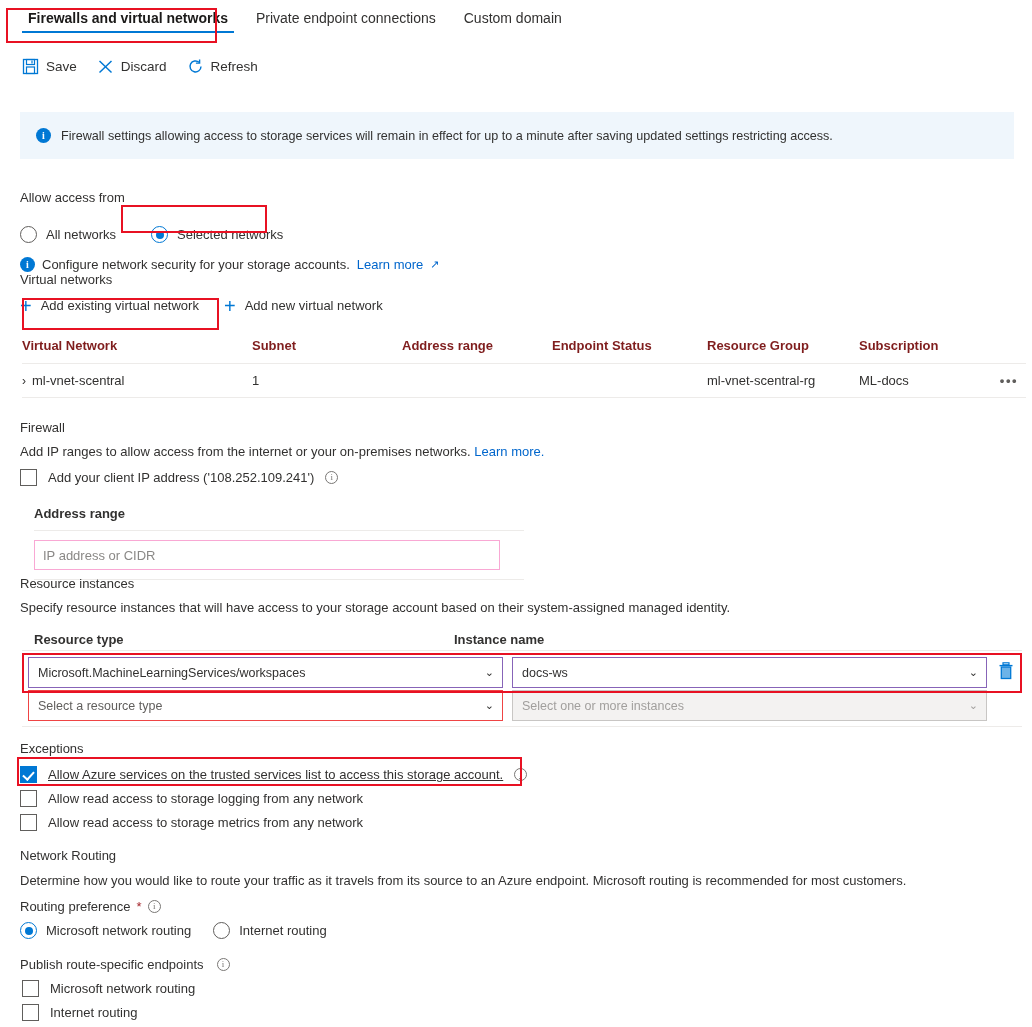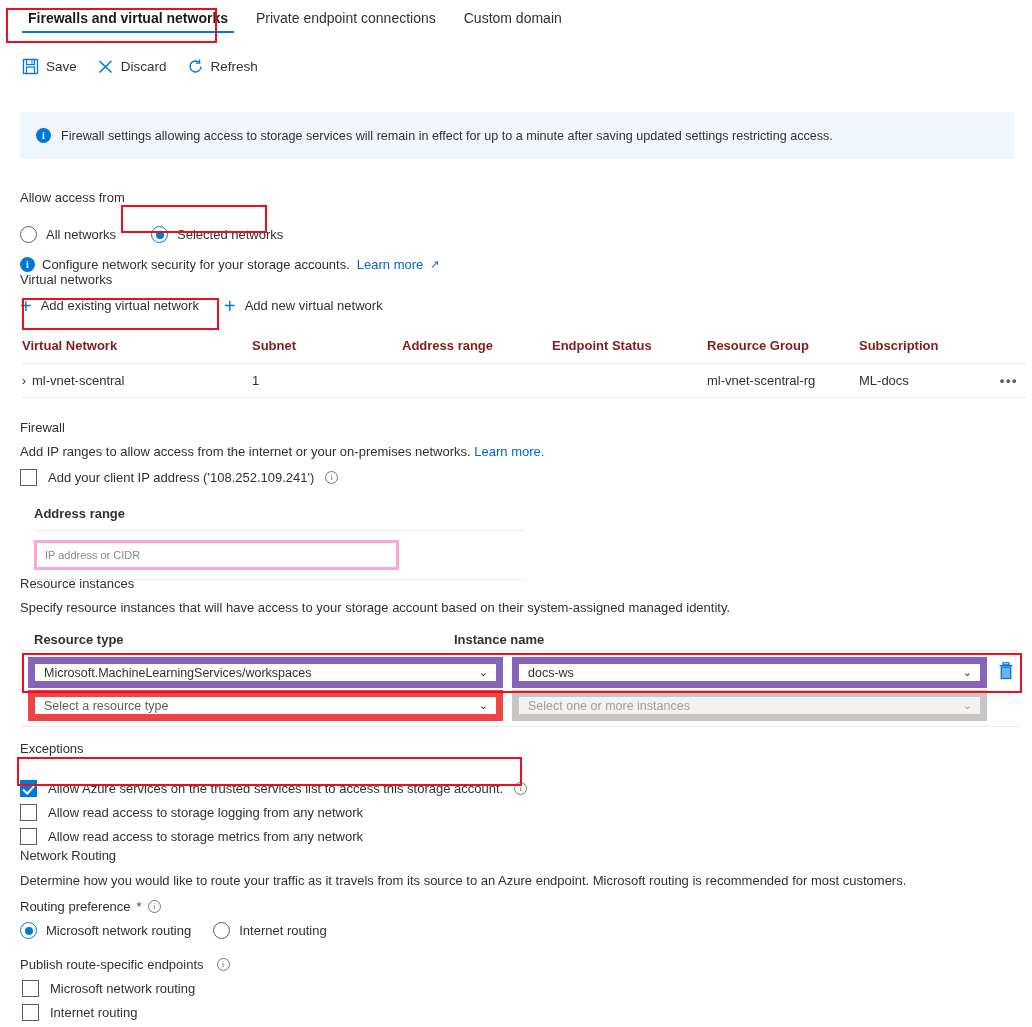--- a/index.html
+++ b/index.html
@@ -106,28 +106,28 @@
   .c3 { width: 150px; }
   .c4 { width: 155px; }
   .c5 { width: 152px; }
   .c6 { width: 130px; }
   .c7 { flex: 1; text-align: right; padding-right: 8px; color: #605e5c;
         letter-spacing: 1.5px; font-weight: bold; }
   .chev { color: #323130; font-size: 12px; }
 
   
   .txtinput {
-    width: 365px; height: 30px; border: 3px solid #f9a8d4; background: #fff;
-    font-size: 11px; padding: 0 8px; color: #323130;
+    width: 466px; height: 30px; border: 1px solid #f9a8d4; background: #fff;
+    font-size: 13px; padding: 0 8px; color: #323130;
     font-family: "Liberation Sans", sans-serif;
   }
   .txtinput::placeholder { color: #8a8886; }
 
   .selbox {
-    height: 31px; border: 7px solid #ef4444; background: #fff;
+    height: 31px; border: 1px solid #ef4444; background: #fff;
     display: flex; align-items: center; justify-content: space-between;
     padding: 0 8px 0 9px; font-size: 12.5px; color: #323130; cursor: pointer;
   }
   .selbox.filled { border-color: #8764b8; }
   .selbox.empty  { color: #605e5c; }
   .selbox.disabled { background: #f3f2f1; border-color: #c8c6c4; color: #a19f9d; }
   .caret { color: #323130; font-size: 11px; }
   .caret.dim { color: #a19f9d; }
 
   .hrline { border-bottom: 1px solid #edebe9; }
@@ -303,21 +303,21 @@
     <div class="selbox disabled" style="width:475px;">
       <span>Select one or more instances</span>
       <span class="caret dim">⌄</span>
     </div>
   </div>
   <div class="hrline" style="position:absolute; left:22px; top:726px; width:1000px;"></div>
 
   <div style="position:absolute; left:20px; top:741px;">
     <div class="sec-head">Exceptions</div>
 
-    <div class="row" style="margin-top:24px; gap:11px;">
+    <div class="row" style="margin-top:10px; gap:11px;text-decoration:underline;">
       <span class="cbx checked"></span>
       <span>Allow Azure services on the trusted services list to access this storage account.</span>
       <span class="info-i">i</span>
     </div>
 
     <div class="row" style="margin-top:7px; gap:11px;">
       <span class="cbx"></span>
       <span>Allow read access to storage logging from any network</span>
     </div>
 

